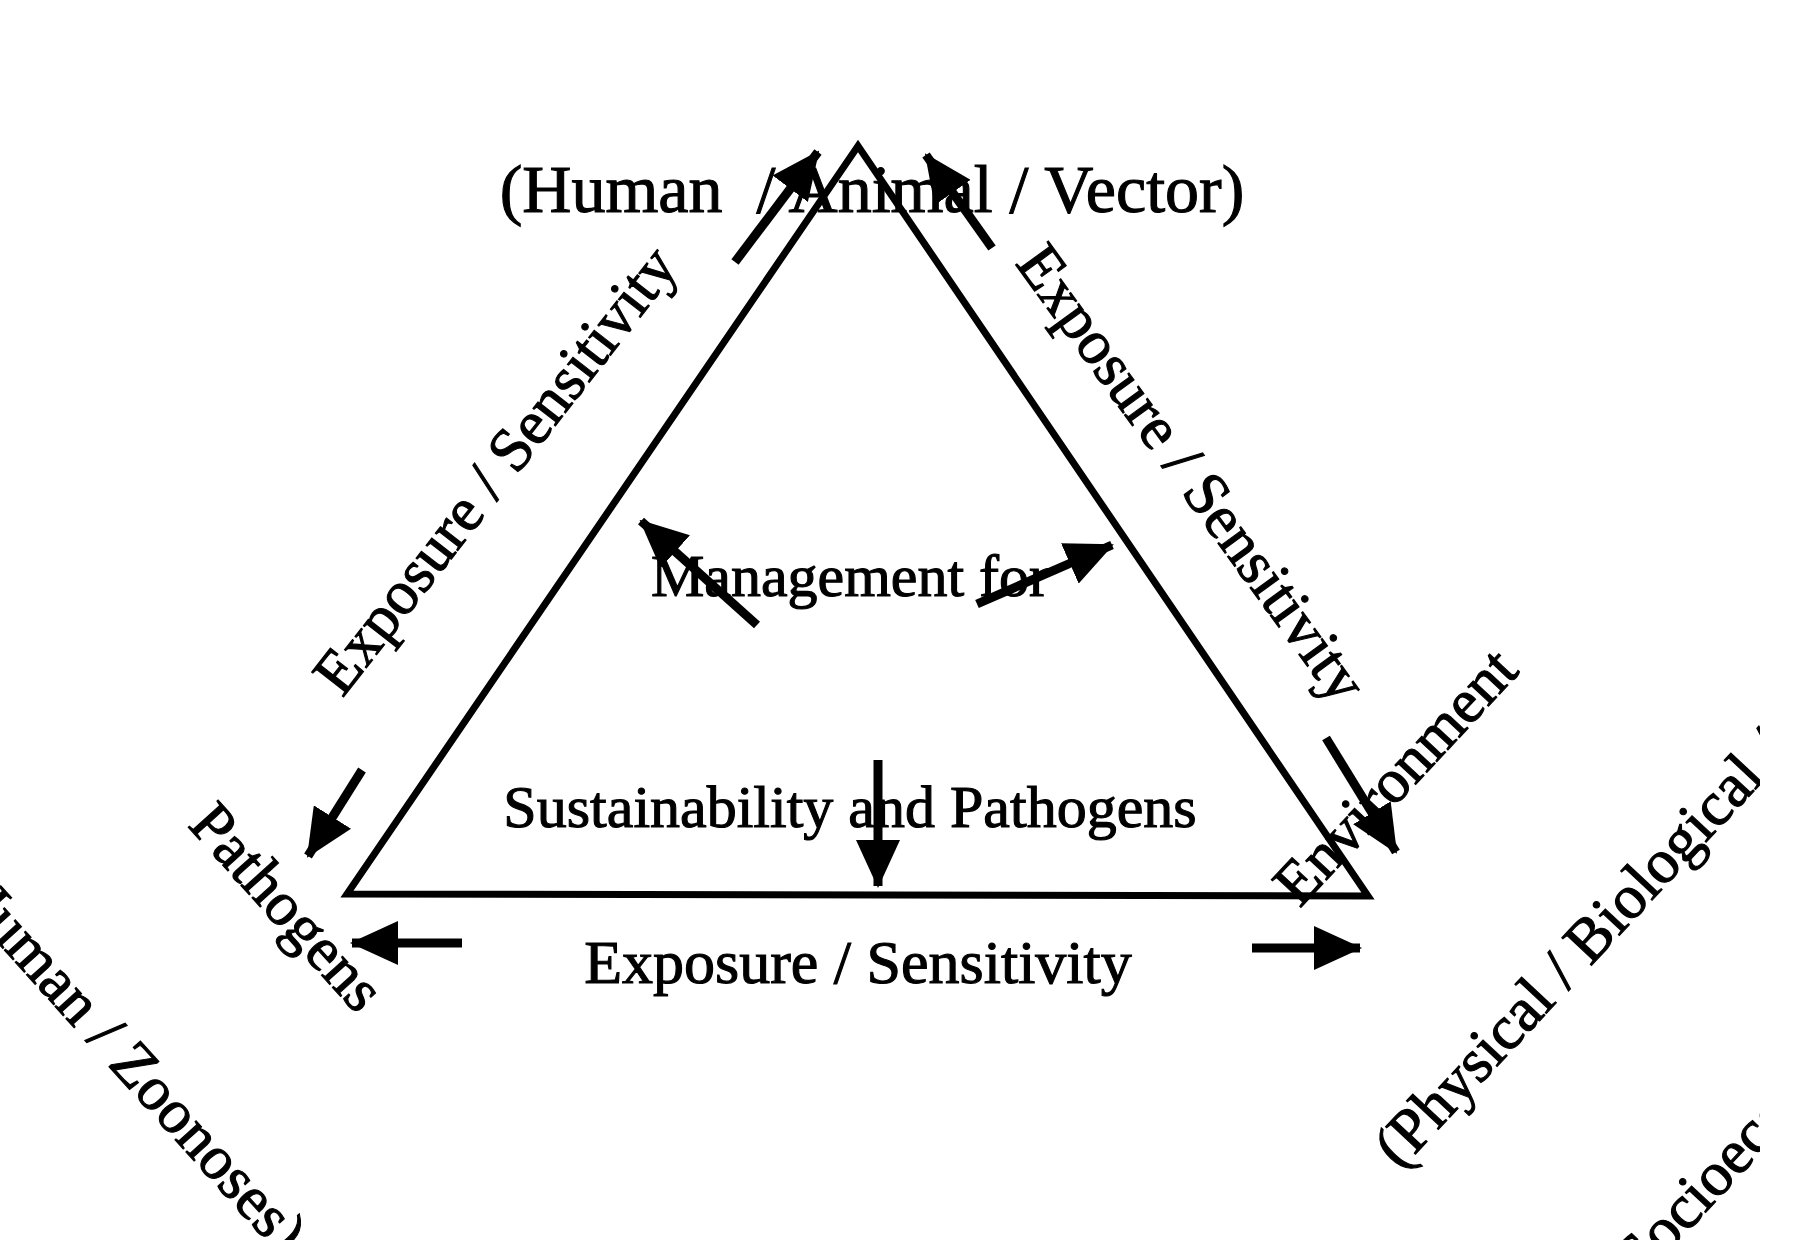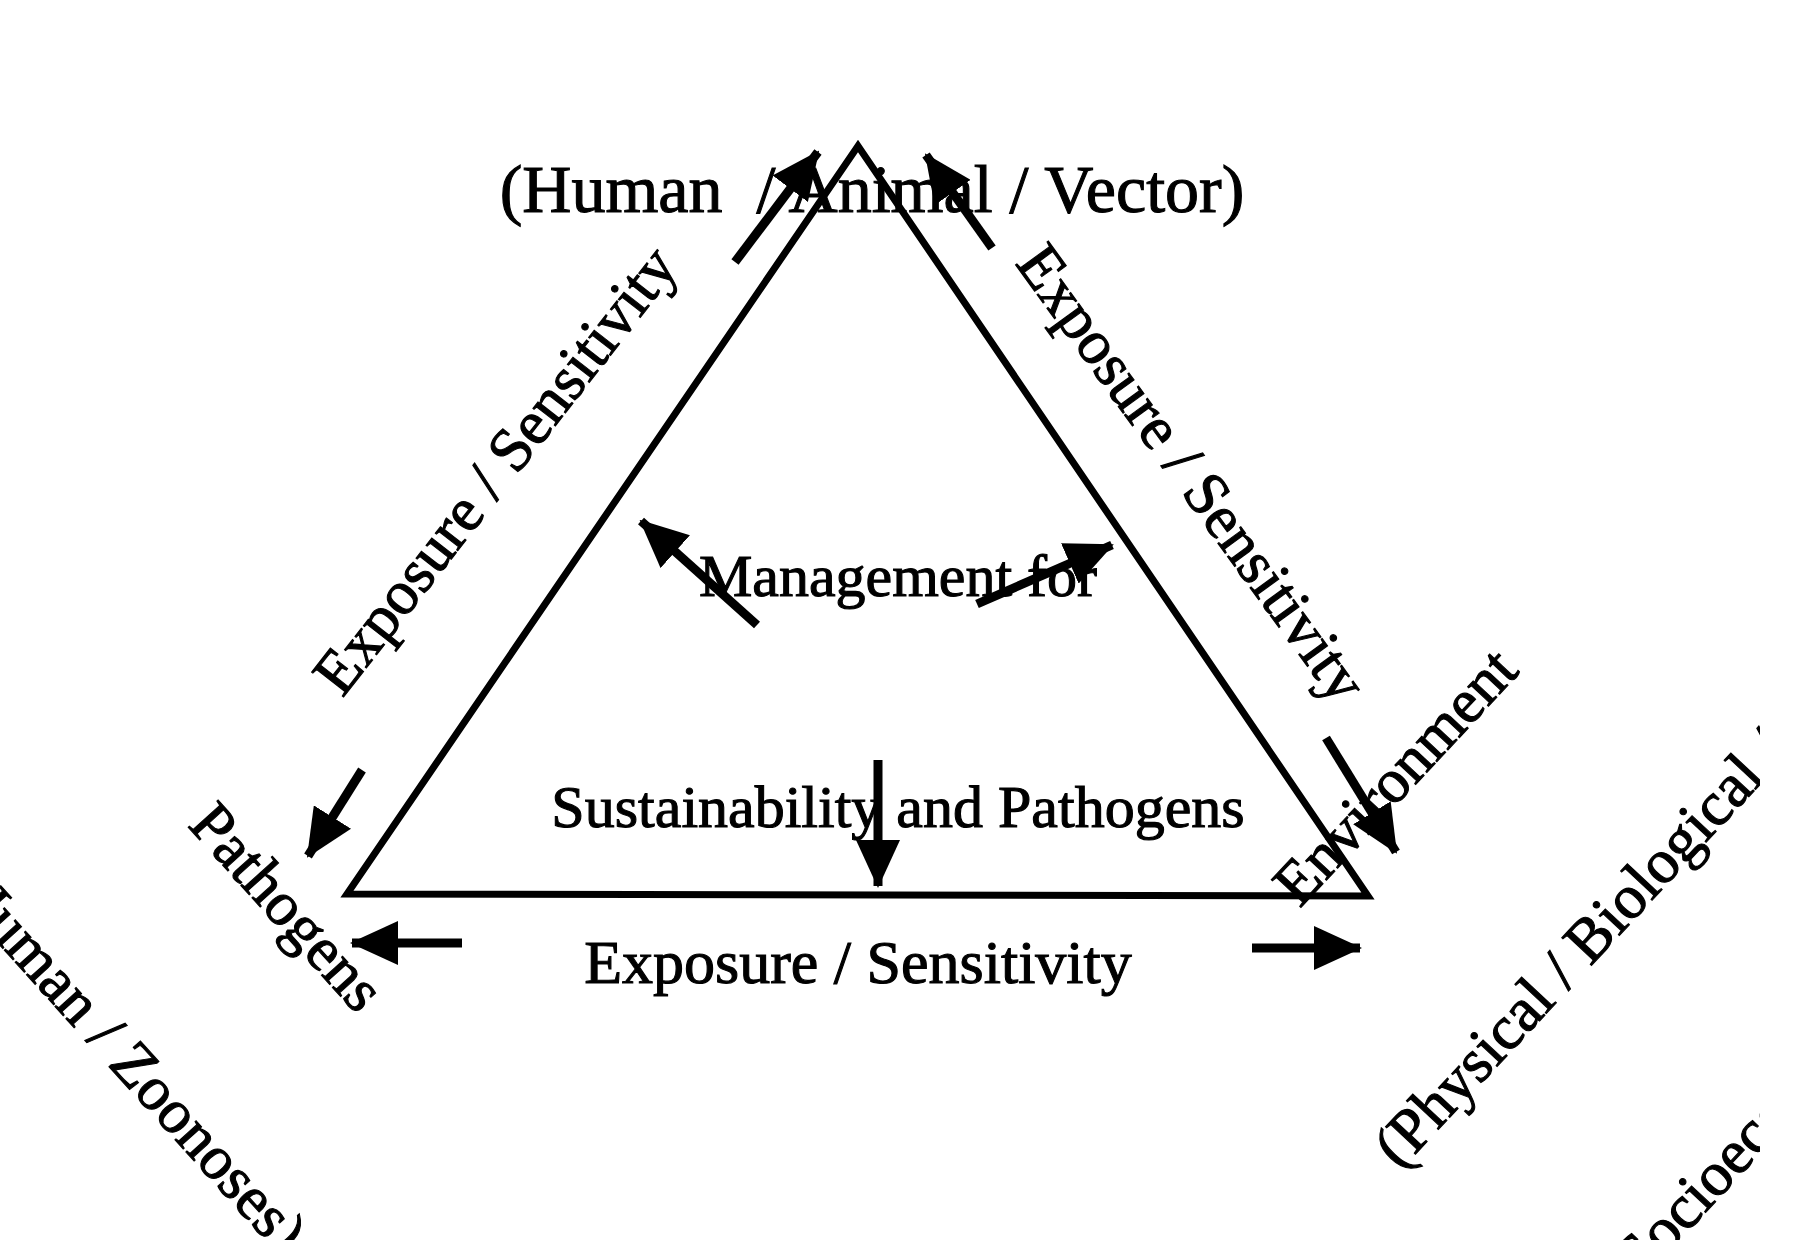--- a/index.html
+++ b/index.html
@@ -36,21 +36,21 @@
     -webkit-text-stroke: 1.1px #000000;
   }
   .top-label {
     left: 872px; top: 78px;
     transform: translate(-50%, -50%);
     font-size: 68px; line-height: 74px;
   }
   .center-label {
     left: 850px; top: 692px;
     transform: translate(-50%, -50%);
-    font-size: 60px; line-height: 77px; margin-left: 48px;
+    font-size: 60px; line-height: 77px;
   }
   .bottom-edge-label {
     left: 858px; top: 962px;
     transform: translate(-50%, -50%);
     font-size: 62px;
   }
   .left-edge-label {
     left: 495px; top: 470px;
     transform: translate(-50%, -50%) rotate(-52deg);
     font-size: 62px;

